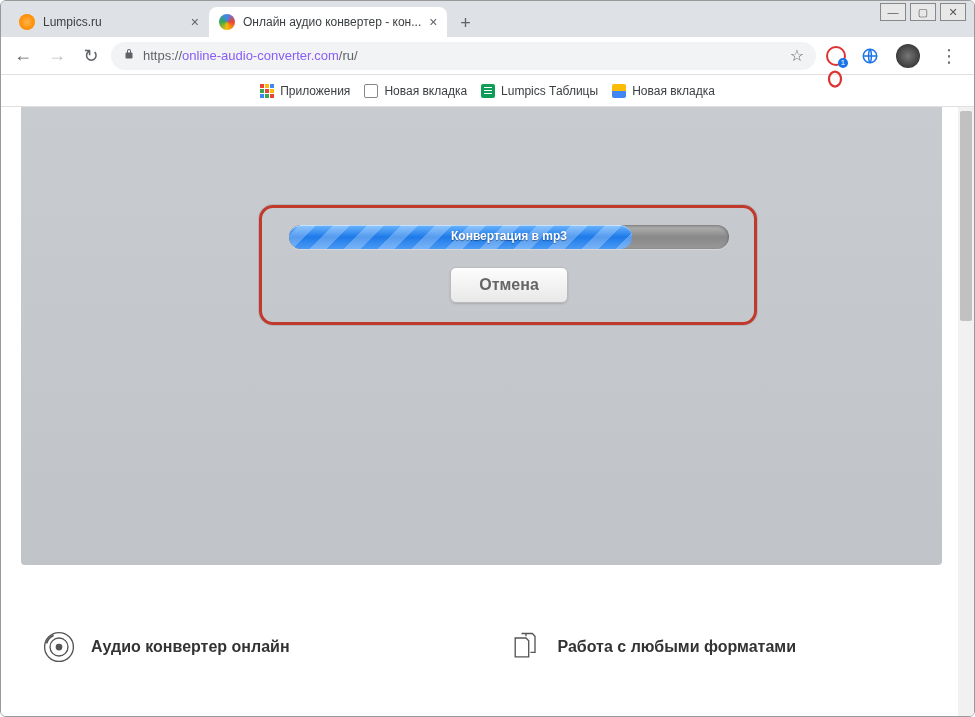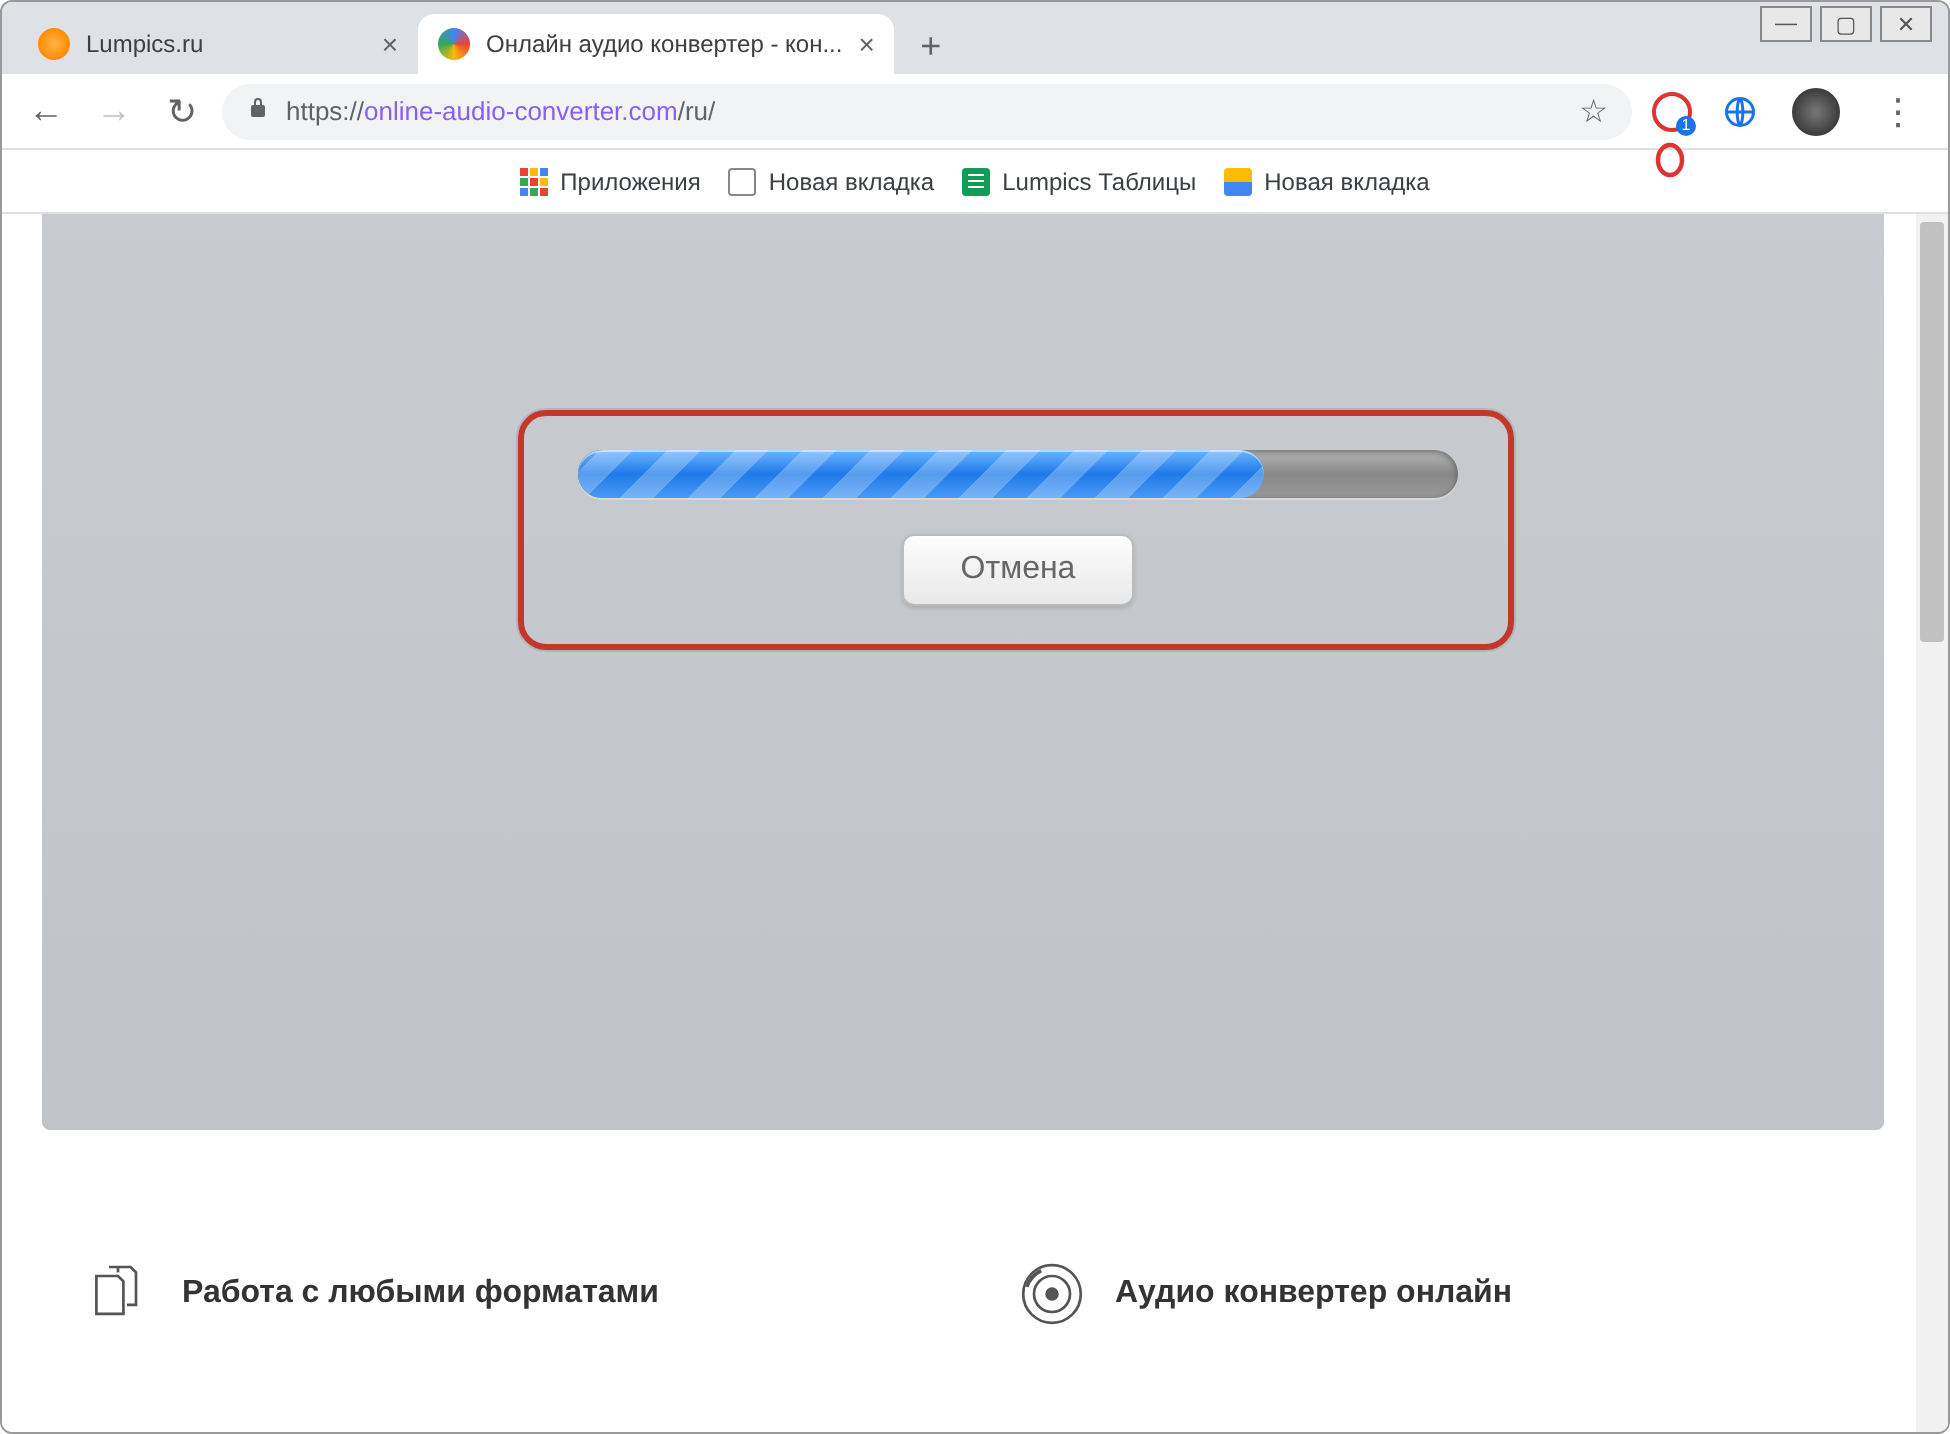--- a/index.html
+++ b/index.html
@@ -64,21 +64,21 @@
     
     .grey-panel { background: #c4c7cc; background: linear-gradient(180deg, #c8cbd0 0%, #c0c3c8 100%); margin: 0 32px 0 20px; height: 458px; border-radius: 0 0 4px 4px; position: relative; }
     
     .highlight-box { position: absolute; left: 238px; top: 98px; width: 498px; height: 120px; border: 3px solid #c0392b; border-radius: 14px; box-shadow: 0 0 0 1px rgba(0,0,0,0.1); }
     
     .progress-container { position: absolute; left: 268px; top: 118px; width: 440px; }
     .progress-bar { height: 24px; border-radius: 12px; background: linear-gradient(180deg, #b8b8b8 0%, #888 50%, #999 100%); box-shadow: inset 0 1px 3px rgba(0,0,0,0.4), 0 1px 0 rgba(255,255,255,0.3); position: relative; overflow: hidden; }
     .progress-fill { position: absolute; left: 0; top: 0; height: 100%; width: 78%; border-radius: 12px; background: linear-gradient(180deg, #6bb5ff 0%, #1e7ae8 50%, #4a9af5 100%); background-image: repeating-linear-gradient(-45deg, rgba(255,255,255,0.25) 0 12px, transparent 12px 24px), linear-gradient(180deg, #6bb5ff 0%, #1e7ae8 50%, #4a9af5 100%); box-shadow: inset 0 1px 0 rgba(255,255,255,0.5); }
     .progress-label { position: absolute; width: 100%; text-align: center; top: 4px; color: #fff; font-size: 12px; font-weight: bold; text-shadow: 0 1px 1px rgba(0,0,0,0.4); }
     
-    .cancel-btn { display: block; margin: 18px auto 0; padding: 8px 28px; font-size: 16px; font-weight: normal; color: #666; background: linear-gradient(180deg, #fdfdfd 0%, #e8e8e8 100%); border: 1px solid #bbb; border-radius: 6px; box-shadow: 0 1px 2px rgba(0,0,0,0.15), inset 0 1px 0 #fff; cursor: pointer; }
+    .cancel-btn { display: block; margin: 18px auto 0; padding: 8px 28px; font-size: 16px; font-weight: bold; color: #666; background: linear-gradient(180deg, #fdfdfd 0%, #e8e8e8 100%); border: 1px solid #bbb; border-radius: 6px; box-shadow: 0 1px 2px rgba(0,0,0,0.15), inset 0 1px 0 #fff; cursor: pointer; }
     
     .features { display: flex; padding: 64px 40px 0 40px; gap: 40px; }
     .feature { display: flex; align-items: center; gap: 14px; flex: 1; }
     .feature-icon { width: 36px; height: 36px; }
     .feature-title { font-size: 16px; font-weight: bold; color: #333; }
     
     .icon-converter svg, .icon-formats svg { width: 36px; height: 36px; }
   </style>
 </head>
 <body>
@@ -169,43 +169,44 @@
     <div class="scrollbar">
       <div class="scroll-thumb"></div>
     </div>
 
     <div class="grey-panel">
       <div class="highlight-box"></div>
 
       <div class="progress-container">
         <div class="progress-bar">
           <div class="progress-fill" style="width:78%"></div>
+          <div class="progress-label">Конвертация в mp3</div>
         </div>
         <button class="cancel-btn">Отмена</button>
       </div>
     </div>
 
     <div class="features">
-      <div class="feature">
-        <div class="feature-icon icon-formats">
-          <svg viewBox="0 0 40 40" fill="none" stroke="#555" stroke-width="1.5">
-              <path d="M8 10h12l3 3v18H8z"></path>
-              <path d="M15 5h12l3 3v18h-5"></path>
-              <path d="M20 8V5"></path>
-            </svg>
-        </div>
-        <div class="feature-title">Работа с любыми форматами</div>
-      </div>
       <div class="feature">
         <div class="feature-icon icon-converter">
           <svg viewBox="0 0 40 40" fill="none" stroke="#555" stroke-width="1.5">
               <circle cx="20" cy="20" r="16"></circle>
               <circle cx="20" cy="20" r="10"></circle>
               <circle cx="20" cy="20" r="3" fill="#555"></circle>
               <path d="M6 16 A16 16 0 0 1 14 7" stroke-width="2"></path>
             </svg>
         </div>
         <div class="feature-title">Аудио конвертер онлайн</div>
       </div>
+      <div class="feature">
+        <div class="feature-icon icon-formats">
+          <svg viewBox="0 0 40 40" fill="none" stroke="#555" stroke-width="1.5">
+              <path d="M8 10h12l3 3v18H8z"></path>
+              <path d="M15 5h12l3 3v18h-5"></path>
+              <path d="M20 8V5"></path>
+            </svg>
+        </div>
+        <div class="feature-title">Работа с любыми форматами</div>
+      </div>
     </div>
   </div>
 
 </div>
 
 </body></html>

